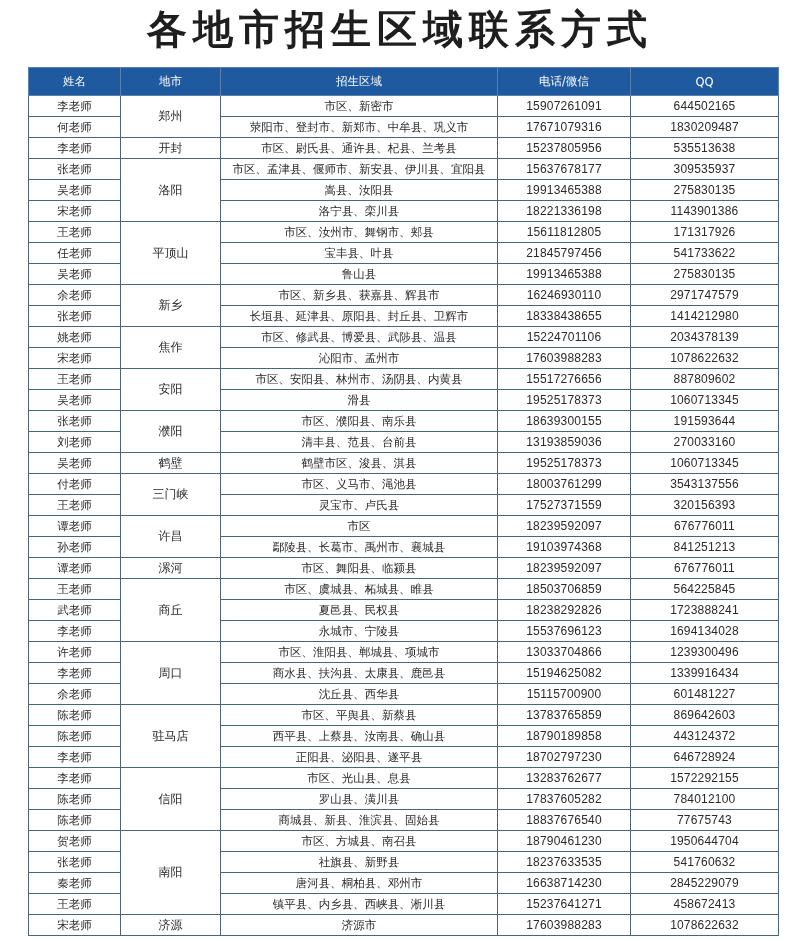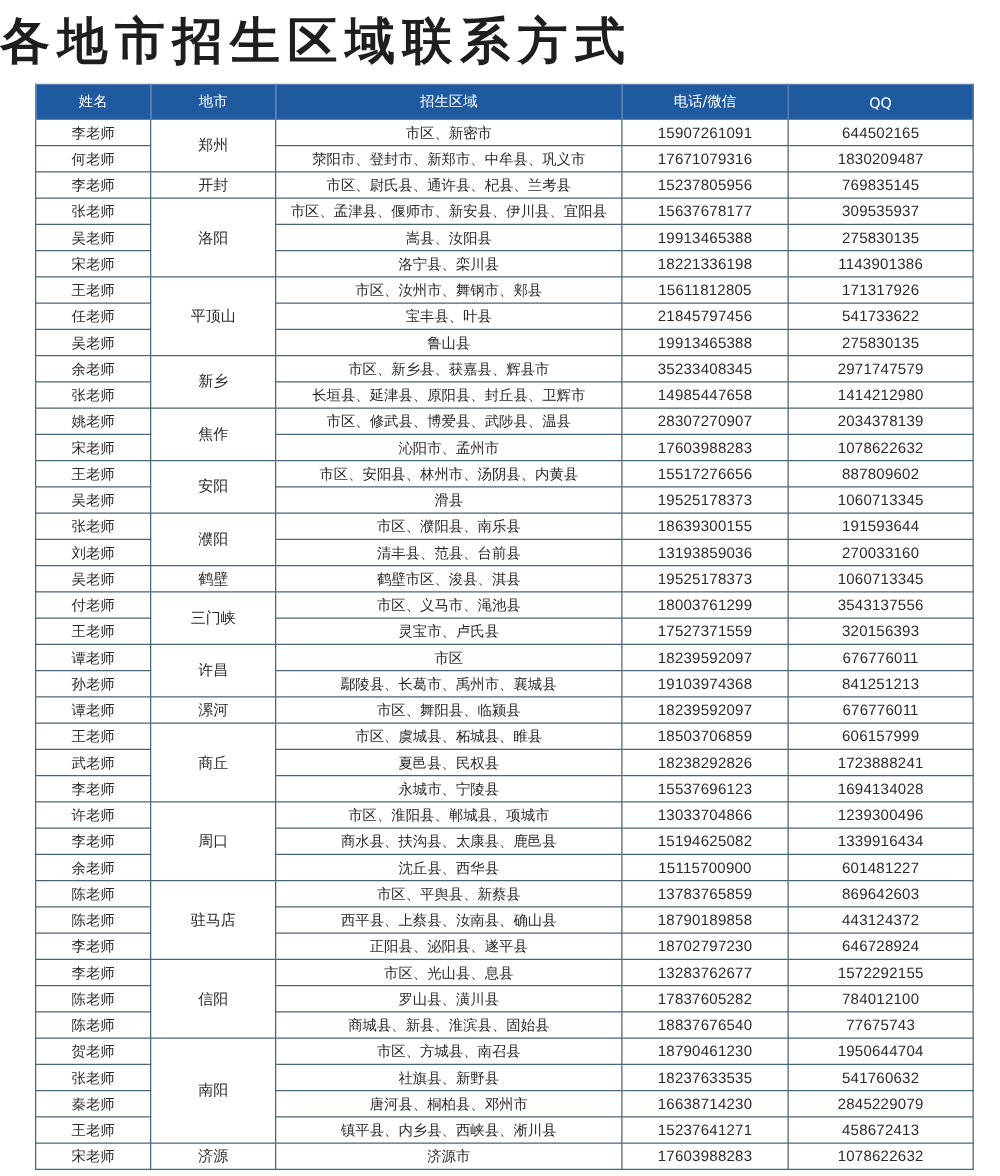--- a/index.html
+++ b/index.html
@@ -1,19 +1,19 @@
 <!DOCTYPE html>
 <html><head>
   <meta charset="utf-8">
   <style>
     html, body { margin: 0; padding: 0; background: #ffffff; }
     body { width: 800px; height: 941px; position: relative; overflow: hidden; font-family: "DejaVu Sans", sans-serif; }
     .title {
       position: absolute; left: 0; top: 4px; width: 800px; height: 58px;
-      font-family: Liberation Sans, sans-serif; font-weight: bold;
+      text-align: center; font-family: Liberation Mono, monospace; font-weight: bold;
       font-size: 40px; letter-spacing: 6px; color: #1e1e1e; line-height: 58px;
     }
     table.contacts {
       position: absolute; left: 28px; top: 67px; width: 750px;
       border-collapse: collapse; table-layout: fixed;
       font-size: 11.5px; color: #2a2a2a;
     }
     table.contacts col.c-name { width: 92px; }
     table.contacts col.c-city { width: 100px; }
     table.contacts col.c-area { width: 277px; }
@@ -65,21 +65,21 @@
         <td>何老师</td>
         <td>荥阳市、登封市、新郑市、中牟县、巩义市</td>
         <td class="num">17671079316</td>
         <td class="num">1830209487</td>
       </tr>
       <tr>
         <td>李老师</td>
         <td class="city" rowspan="1">开封</td>
         <td>市区、尉氏县、通许县、杞县、兰考县</td>
         <td class="num">15237805956</td>
-        <td class="num">769835145</td>
+        <td class="num">535513638</td>
       </tr>
       <tr>
         <td>张老师</td>
         <td class="city" rowspan="3">洛阳</td>
         <td>市区、孟津县、偃师市、新安县、伊川县、宜阳县</td>
         <td class="num">15637678177</td>
         <td class="num">309535937</td>
       </tr>
       <tr>
         <td>吴老师</td>
@@ -109,34 +109,34 @@
       <tr>
         <td>吴老师</td>
         <td>鲁山县</td>
         <td class="num">19913465388</td>
         <td class="num">275830135</td>
       </tr>
       <tr>
         <td>余老师</td>
         <td class="city" rowspan="2">新乡</td>
         <td>市区、新乡县、获嘉县、辉县市</td>
-        <td class="num">35233408345</td>
+        <td class="num">16246930110</td>
         <td class="num">2971747579</td>
       </tr>
       <tr>
         <td>张老师</td>
         <td>长垣县、延津县、原阳县、封丘县、卫辉市</td>
-        <td class="num">14985447658</td>
+        <td class="num">18338438655</td>
         <td class="num">1414212980</td>
       </tr>
       <tr>
         <td>姚老师</td>
         <td class="city" rowspan="2">焦作</td>
         <td>市区、修武县、博爱县、武陟县、温县</td>
-        <td class="num">28307270907</td>
+        <td class="num">15224701106</td>
         <td class="num">2034378139</td>
       </tr>
       <tr>
         <td>宋老师</td>
         <td>沁阳市、孟州市</td>
         <td class="num">17603988283</td>
         <td class="num">1078622632</td>
       </tr>
       <tr>
         <td>王老师</td>
@@ -202,21 +202,21 @@
         <td class="city" rowspan="1">漯河</td>
         <td>市区、舞阳县、临颍县</td>
         <td class="num">18239592097</td>
         <td class="num">676776011</td>
       </tr>
       <tr>
         <td>王老师</td>
         <td class="city" rowspan="3">商丘</td>
         <td>市区、虞城县、柘城县、睢县</td>
         <td class="num">18503706859</td>
-        <td class="num">606157999</td>
+        <td class="num">564225845</td>
       </tr>
       <tr>
         <td>武老师</td>
         <td>夏邑县、民权县</td>
         <td class="num">18238292826</td>
         <td class="num">1723888241</td>
       </tr>
       <tr>
         <td>李老师</td>
         <td>永城市、宁陵县</td>

